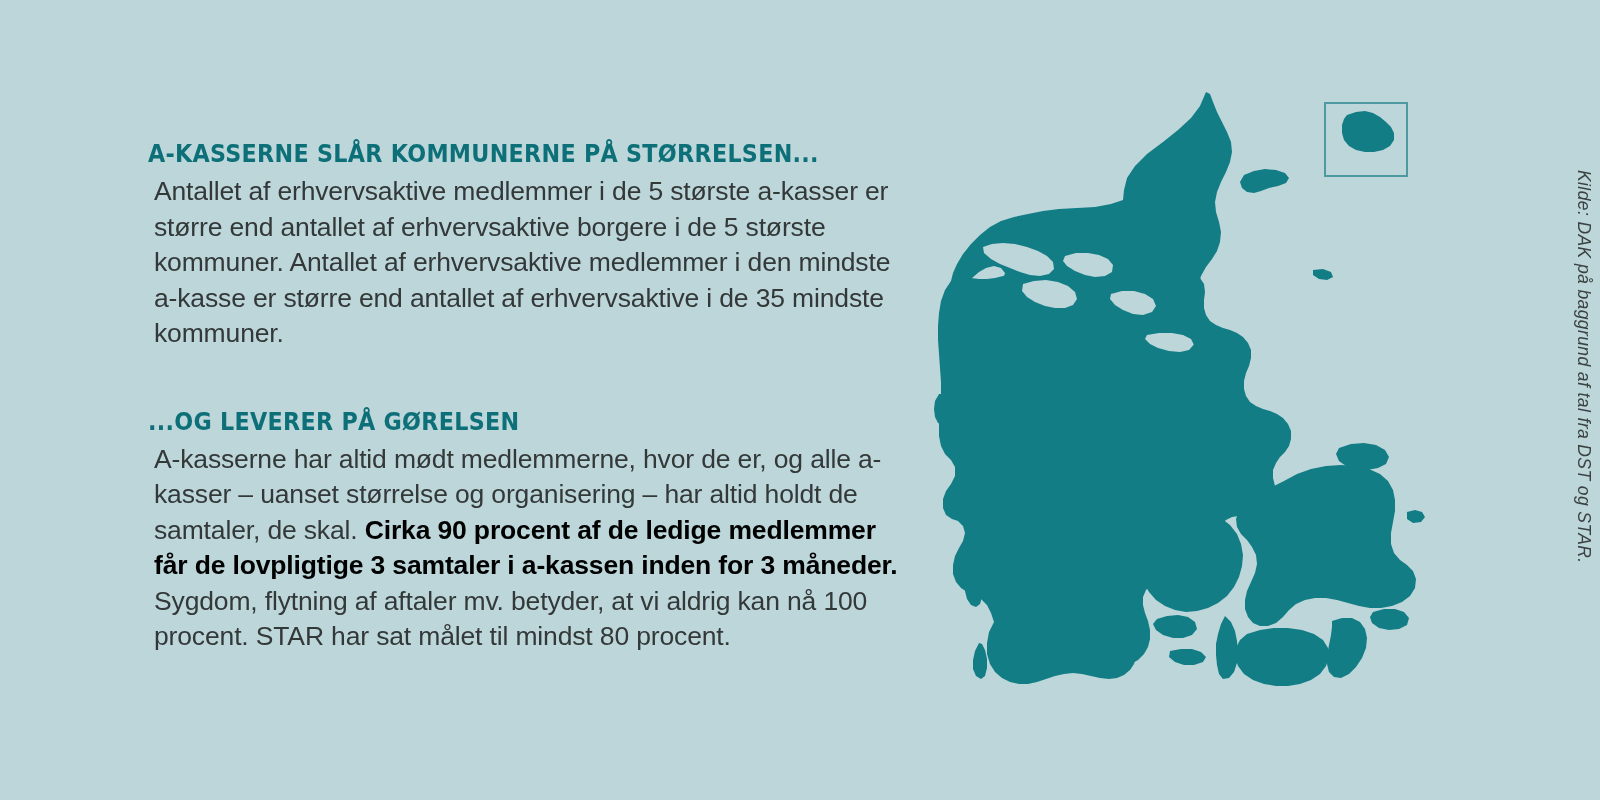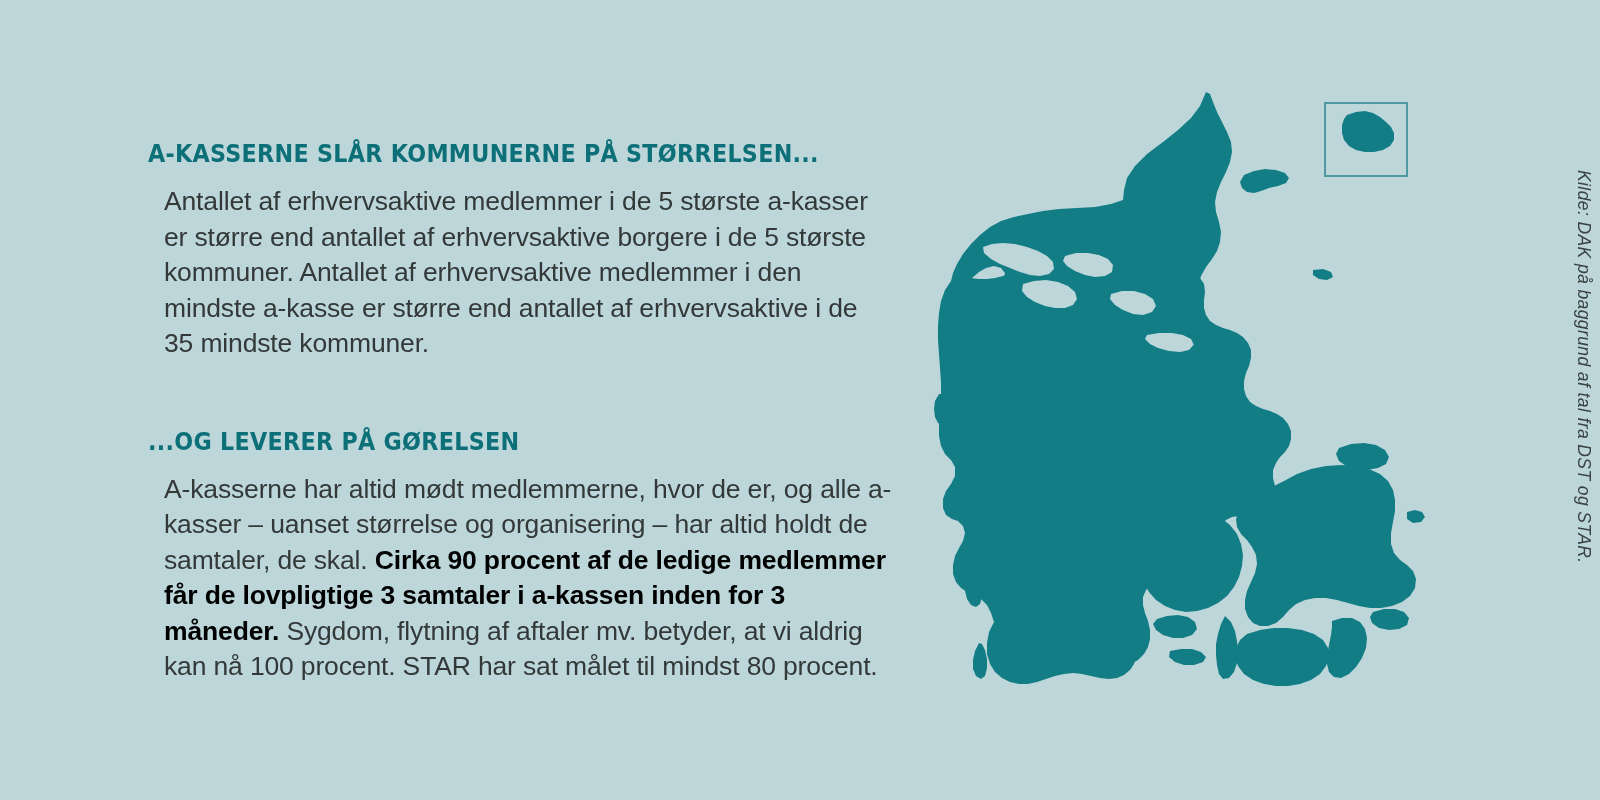--- a/index.html
+++ b/index.html
@@ -40,21 +40,21 @@
     font-stretch: condensed;
     transform: scaleX(0.97);
     transform-origin: left center;
   }
 
   .block-body {
     color: #333838;
     font-family: "Liberation Sans", sans-serif;
     font-size: 26.5px;
     line-height: 35.5px;
-    margin: 16px;
+    margin: 6px;
     letter-spacing: -0.15px;
   }
   .block-body b, .block-body .bold {
     font-weight: 700;
     color: #000000;
   }
 
   .section-gap {
     height: 48px;
   }

